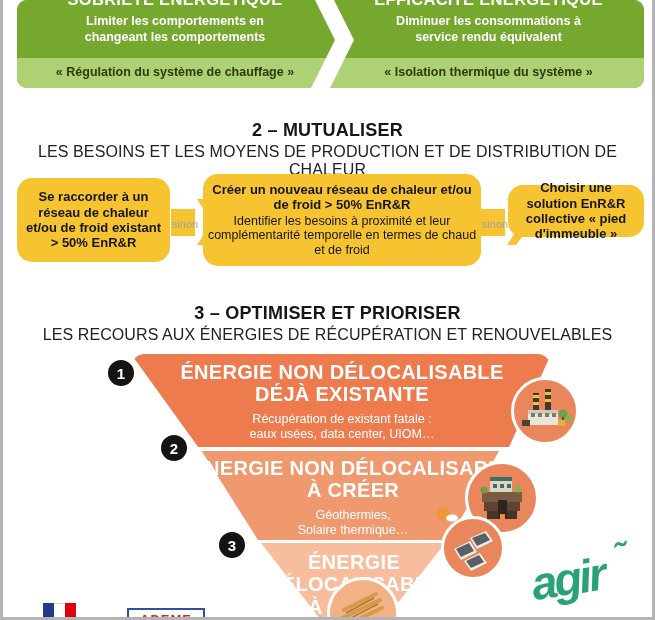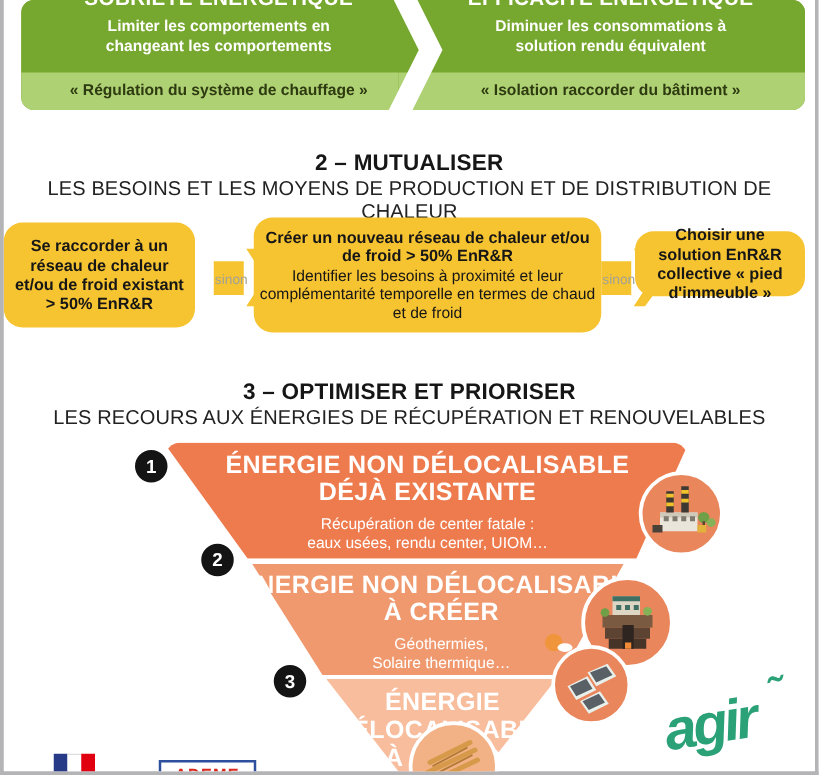--- a/index.html
+++ b/index.html
@@ -60,32 +60,32 @@
     <div class="lite"></div>
     <div class="g-title" style="width:316px;">SOBRIÉTÉ ÉNERGÉTIQUE</div>
     <div class="g-body" style="width:316px;padding:0 40px;box-sizing:border-box;width:316px;">Limiter les comportements en changeant les comportements</div>
     <div class="g-tag" style="width:316px;">« Régulation du système de chauffage »</div>
   </div>
 
   <div class="greenbox" style="left:316px;width:325px;">
     <div class="dark"></div>
     <div class="lite"></div>
     <div class="g-title" style="left:14px;width:311px;">EFFICACITÉ ÉNERGÉTIQUE</div>
-    <div class="g-body" style="left:14px;width:311px;padding:0 40px;box-sizing:border-box;">Diminuer les consommations à solution rendu équivalent</div>
-    <div class="g-tag" style="left:14px;width:311px;">« Isolation raccorder du bâtiment »</div>
+    <div class="g-body" style="left:14px;width:311px;padding:0 40px;box-sizing:border-box;">Diminuer les consommations à service rendu équivalent</div>
+    <div class="g-tag" style="left:14px;width:311px;">« Isolation thermique du système »</div>
   </div>
 
   <svg class="abs" style="left:296px;top:0;z-index:2;" width="64" height="88">
     <polygon points="16,0 35,0 55,40 31,88 12,88 36,40" fill="#ffffff"></polygon>
   </svg>
 
   <div class="h2" style="top:120px;">2 – MUTUALISER</div>
   <div class="hsub" style="top:143px;">LES BESOINS ET LES MOYENS DE PRODUCTION ET DE DISTRIBUTION DE CHALEUR</div>
 
-  <div class="ybox" style="left:0;top:178px;width:153px;height:84px;">
+  <div class="ybox" style="left:14px;top:178px;width:153px;height:84px;">
     <div class="inner">
         <div class="yb-bold">Se raccorder à un réseau de chaleur et/ou de froid existant &gt; 50% EnR&amp;R</div>
       </div>
   </div>
 
   <svg class="abs" style="left:164px;top:197px;" width="58" height="50">
     <rect x="4" y="12" width="24" height="27" fill="#f6c331"></rect>
     <polygon points="30,2 39,2 56,25 39,48 30,48 45,25" fill="#f6c331"></polygon>
   </svg>
   <div class="sinon" style="left:166px;top:218px;width:32px;text-align:center;">sinon</div>
@@ -115,22 +115,22 @@
   <div class="lvl lvl1"></div>
   <div class="lvl lvl2"></div>
   <div class="lvl lvl3"></div>
 
   <div class="ltext" style="left:139px;top:361px;width:400px;">
     <div class="l-title">
       <div>ÉNERGIE NON DÉLOCALISABLE</div>
       <div>DÉJÀ EXISTANTE</div>
     </div>
     <div class="l-body">
-      <div>Récupération de center fatale :</div>
-      <div>eaux usées, rendu center, UIOM…</div>
+      <div>Récupération de existant fatale :</div>
+      <div>eaux usées, data center, UIOM…</div>
     </div>
   </div>
 
   <div class="ltext" style="left:185px;top:457px;width:330px;">
     <div class="l-title">
       <div>ÉNERGIE NON DÉLOCALISABLE</div>
       <div>À CRÉER</div>
     </div>
     <div class="l-body">
       <div>Géothermies,</div>

